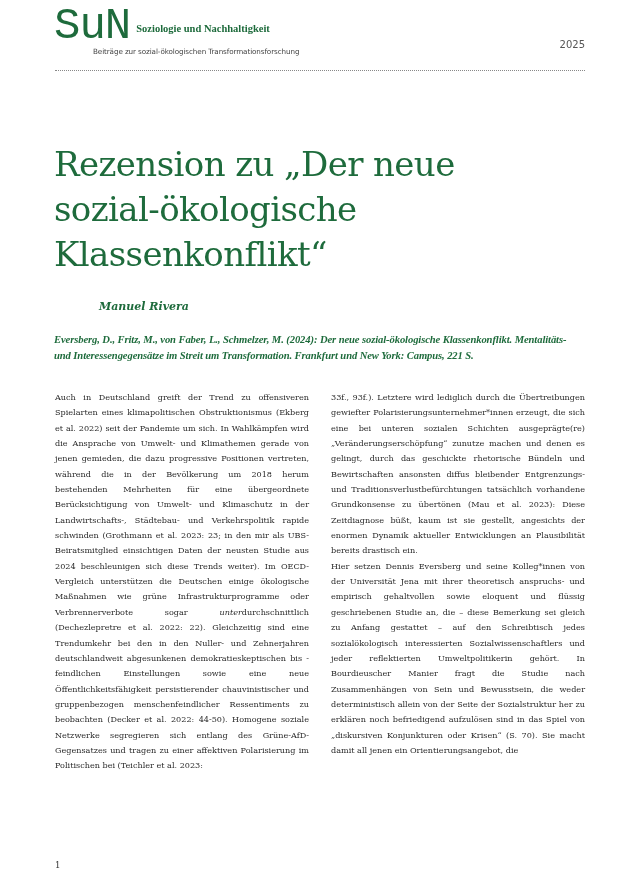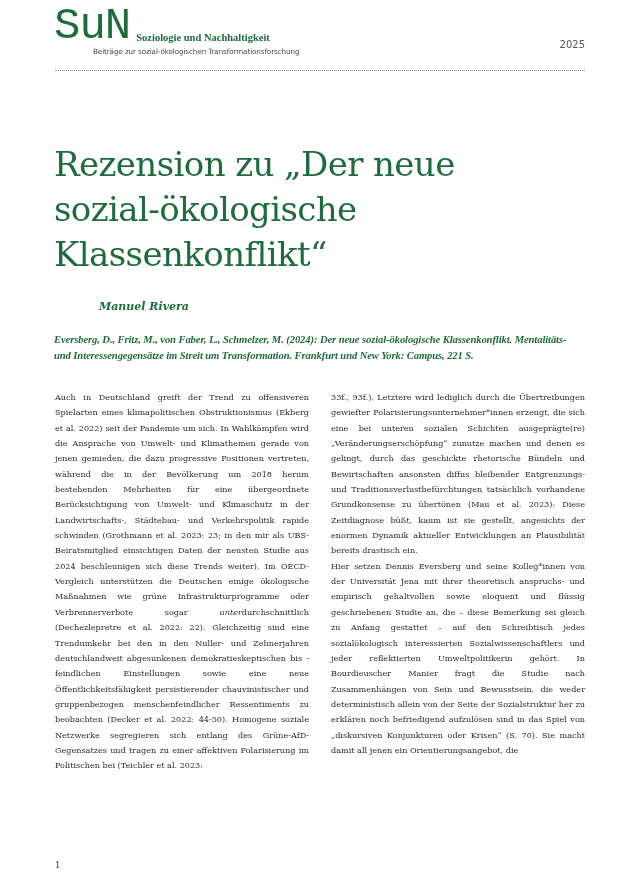--- a/index.html
+++ b/index.html
@@ -1,19 +1,19 @@
 <!DOCTYPE html>
 <html><head>
 <meta charset="utf-8">
 <style>
   html, body { margin: 0; padding: 0; background: #ffffff; }
   body { width: 630px; height: 893px; position: relative; overflow: hidden; font-family: "DejaVu Serif", serif; }
   .logo { position: absolute; left: 54px; top: 6px; display: flex; align-items: flex-end; }
   .logo-mark { font-family: Liberation Mono, monospace; font-size: 44px; color: #1e6b3c; line-height: 40px; letter-spacing: -1px; }
-  .logo-title { font-family: "Liberation Serif", serif; font-weight: bold; font-size: 10.5px; color: #1e6b3c; margin-left: 6px; margin-bottom: 3px; }
+  .logo-title { font-family: "Liberation Serif", serif; font-weight: bold; font-size: 10.5px; color: #1e6b3c; margin-left: 6px; margin-bottom: 12px; }
   .logo-sub { position: absolute; left: 55px; top: 47px; font-family: "DejaVu Sans", sans-serif; font-size: 7.2px; color: #444444; letter-spacing: -0.1px; margin-left: 38px; }
   .year { position: absolute; right: 45px; top: 39px; font-family: "DejaVu Sans", sans-serif; font-size: 10px; color: #555555; }
   .rule { position: absolute; left: 55px; top: 70px; width: 530px; border-top: 1px dotted #888888; }
   .title { position: absolute; left: 54px; top: 142px; width: 470px; font-family: "DejaVu Serif", serif; font-size: 34px; line-height: 45px; color: #1e6b3c; font-weight: normal; letter-spacing: -0.6px; margin: 0; }
   .author { position: absolute; left: 54px; top: 300px; font-family: "DejaVu Serif", serif; font-style: italic; font-weight: bold; font-size: 11px; color: #1e6b3c; margin-left: 45px; }
   .citation { position: absolute; left: 54px; top: 332px; width: 530px; font-family: Liberation Serif, serif; font-style: italic; font-weight: bold; font-size: 10.6px; line-height: 16px; color: #1e6b3c; letter-spacing: -0.1px; }
   .col { position: absolute; top: 390px; width: 254px; font-family: "DejaVu Serif", serif; font-size: 8.1px; line-height: 15.35px; color: #2a2a2a; text-align: justify; }
   .col p { margin: 0; }
   .col-left { left: 55px; }
   .col-right { left: 331px; }

